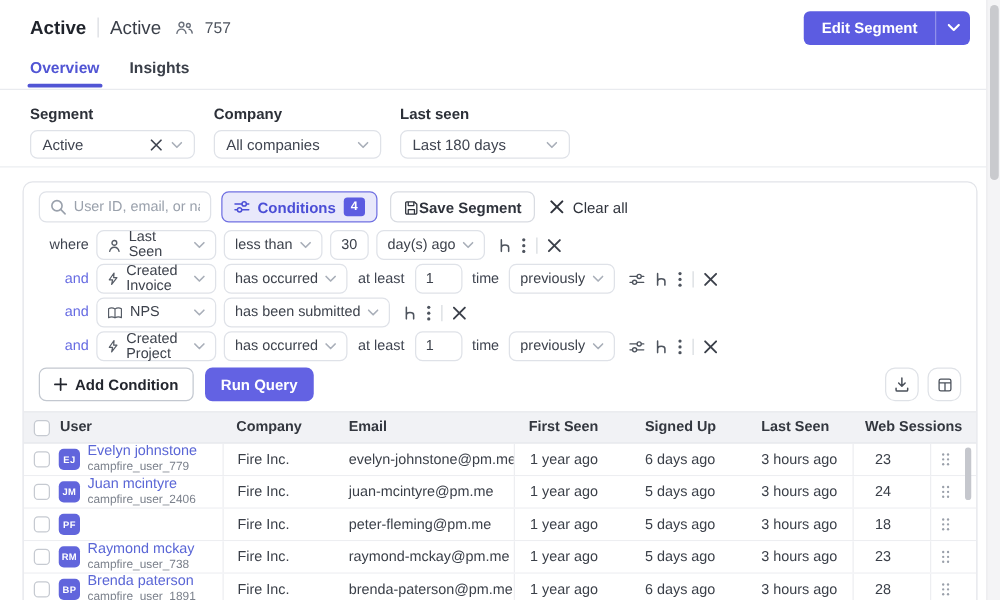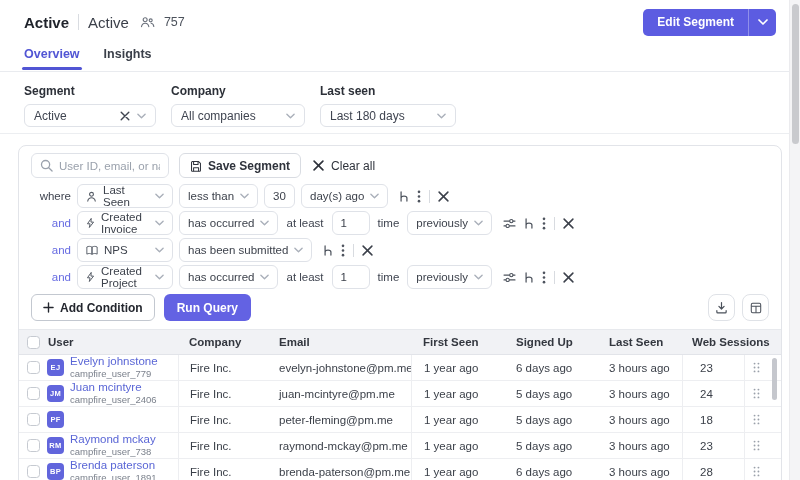--- a/index.html
+++ b/index.html
@@ -55,21 +55,21 @@
   .qb-row { display:flex; align-items:center; margin:7px 12px 0; }
   .search-box { width:138px; height:25px; display:flex; align-items:center; gap:6px;
                 border:1px solid #dfe2e8; border-radius:6px; padding:0 8px; background:#fff; color:#9aa1ac; }
   .search-box input { border:none; outline:none; width:100%; font-size:11.5px; color:#3f4450;
                       font-family:inherit; background:transparent; }
   .search-box input::placeholder { color:#9aa1ac; }
   .conditions-btn { margin-left:8px; height:25px; display:flex; align-items:center; gap:6px; padding:0 9px;
                     background:#e9e9fb; border:1px solid #7070e2; border-radius:6px;
                     color:#4b4ed6; font-size:12px; font-weight:700; }
   .badge { background:#5c5ce1; color:#fff; font-size:10px; font-weight:700; padding:2px 6px; border-radius:3px; }
-  .save-btn { margin-left:10px; height:25px; display:flex; align-items:center; gap:6px; padding:0 10px;
+  .save-btn { margin-left:10px; height:25px; display:flex; align-items:center; padding:0 10px;
               border:1px solid #d9dce2; border-radius:6px; background:#fff;
               font-size:12px; font-weight:700; color:#2f333c; }
   .clear-btn { margin-left:12px; display:flex; align-items:center; gap:7px; background:none; border:none;
                font-size:12px; font-weight:400; color:#2f333c; }
 
   
   .cond-rows { margin:6px 12px 0; }
   .cond-row { display:flex; align-items:center; height:24px; margin-bottom:3px; gap:6px; }
   .connector { width:40px; text-align:right; font-size:11.5px; color:#3f4450; flex-shrink:0; }
   .connector.and { color:#666be2; }
@@ -225,20 +225,31 @@
     <div class="qb-row">
       <div class="search-box">
         <span>
           <svg width="13" height="13" viewBox="0 0 14 14">
               <circle cx="6" cy="6" r="4.4" fill="none" stroke="currentColor" stroke-width="1.4"></circle>
               <path d="M9.4 9.4L13 13" stroke="currentColor" stroke-width="1.4" stroke-linecap="round"></path>
             </svg>
         </span>
         <input placeholder="User ID, email, or name" style="">
       </div>
+      <button class="conditions-btn">
+        <span>
+          <svg width="13" height="11" viewBox="0 0 14 12">
+              <path d="M1 3.4h12M1 8.6h12" stroke="currentColor" stroke-width="1.3" stroke-linecap="round"></path>
+              <circle cx="9" cy="3.4" r="1.9" fill="#e9e9fb" stroke="currentColor" stroke-width="1.3"></circle>
+              <circle cx="5" cy="8.6" r="1.9" fill="#e9e9fb" stroke="currentColor" stroke-width="1.3"></circle>
+            </svg>
+        </span>
+        <span>Conditions</span>
+        <span class="badge">4</span>
+      </button>
       <button class="save-btn">
         <span>
           <svg width="12" height="12" viewBox="0 0 14 14" fill="none" stroke="currentColor" stroke-width="1.2" stroke-linejoin="round">
               <path d="M1.8 2.8a1 1 0 011-1h7.2l2.2 2.2v8.2a1 1 0 01-1 1H2.8a1 1 0 01-1-1z"></path>
               <path d="M4.2 1.9v3.3h5.2V1.9M4.2 13.1V9h5.8v4.1"></path>
             </svg>
         </span>
         <span>Save Segment</span>
       </button>
       <button class="clear-btn">

